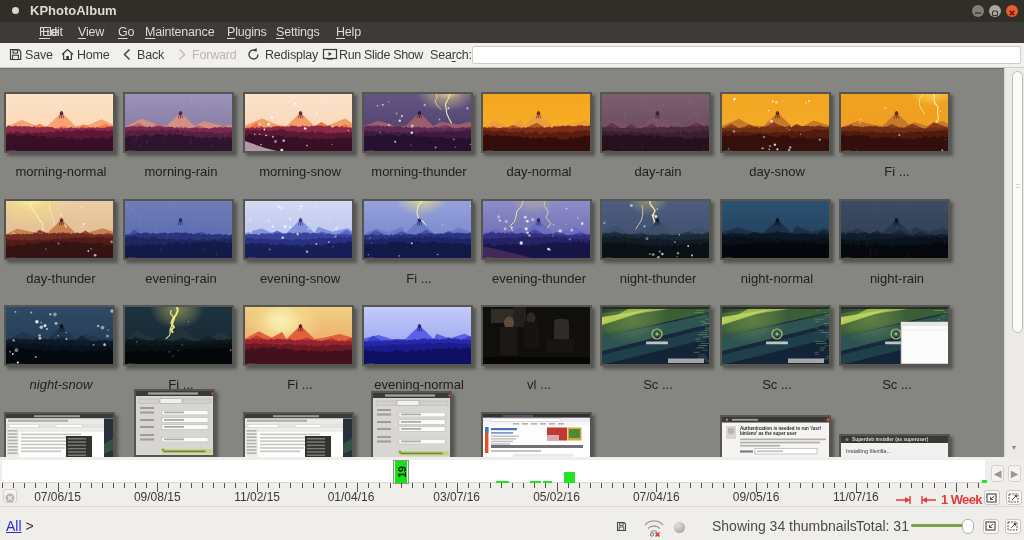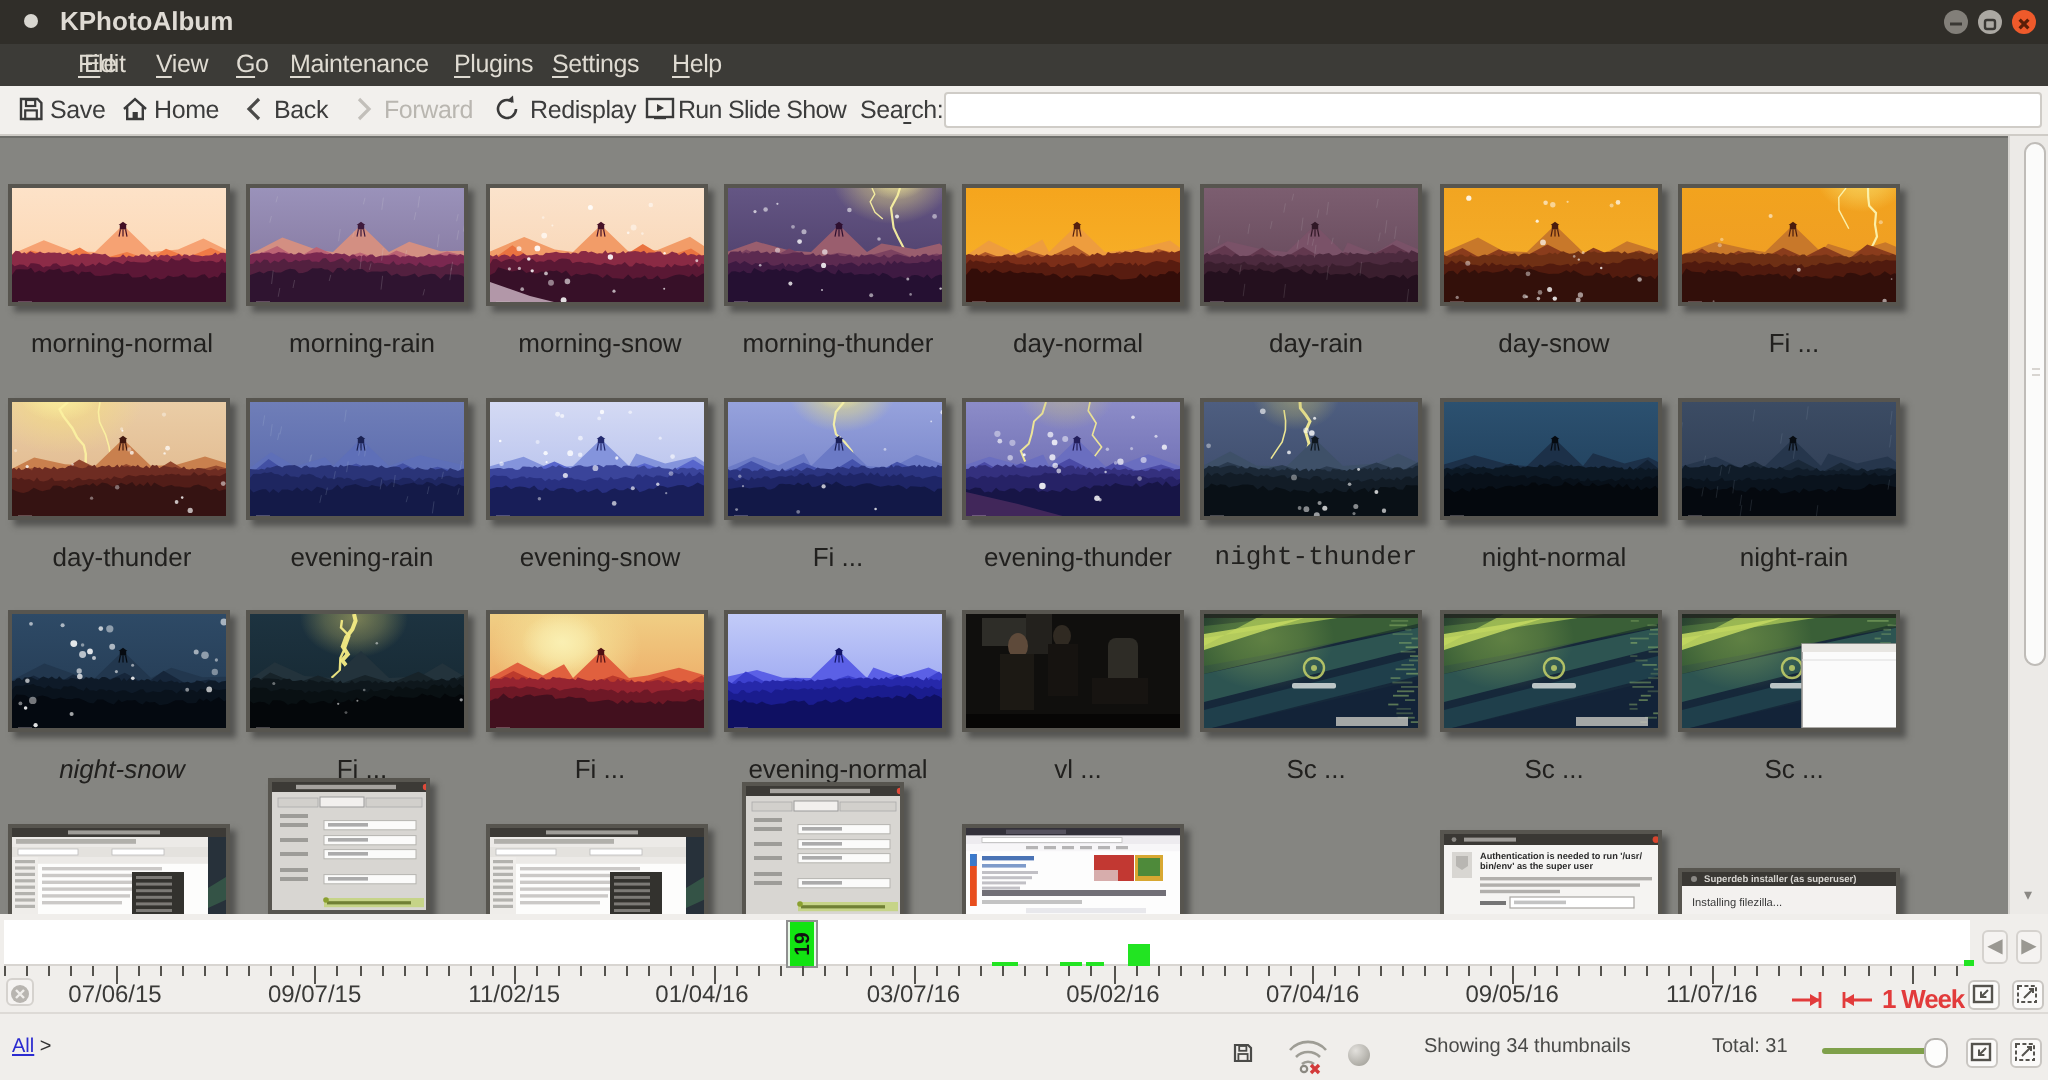--- a/index.html
+++ b/index.html
@@ -17,21 +17,21 @@
 .lbl { position:absolute; text-align:center; font-size:13px; color:#21201E; }
 .sbar { position:absolute; left:1004px; top:68px; width:20px; height:389px; background:#ECEAE7; border-left:1px solid #D8D5D1; }
 .sthumb { position:absolute; left:7px; top:3px; width:11px; height:262px; background:#FBFBFA; border:1px solid #BFBCB8; border-radius:6px; }
 .tl { position:absolute; left:0; top:457px; width:1024px; height:49px; background:#F0EEEB; }
 .tlbar { position:absolute; left:2px; top:3px; width:983px; height:23px; background:#FFFFFF; border-bottom:1px solid #D8D5D1; }
 .tick { position:absolute; top:26px; width:1px; background:#55534E; }
 .gbar { position:absolute; background:#22E422; bottom:23px; }
 .dlbl { position:absolute; top:33px; width:90px; text-align:center; font-size:12px; color:#3A3A38; }
 .marker { position:absolute; left:392.5px; top:2.5px; width:16px; height:24px; background:#12E412; border:1px solid #909090; box-shadow:inset 1px 0 0 #e8f8e8, inset -1px 0 0 #e8f8e8; }
 .marker div { position:absolute; left:1px; top:5px; width:13px; font-size:10.5px; font-weight:600; color:#111; transform:rotate(-90deg); transform-origin:center; text-align:center; }
-.statusbar { position:absolute; left:0; top:506px; width:1024px; height:35px; background:#F0EEEB; border-top:1px solid #DDDAD6; color:#4A4A48; font-size:10px; }
+.statusbar { position:absolute; left:0; top:506px; width:1024px; height:35px; background:#F0EEEB; border-top:1px solid #DDDAD6; color:#4A4A48; font-size:14px; }
 .navbtn { position:absolute; top:8px; width:13px; height:17px; background:#F5F3F1; border:1px solid #D5D2CE; border-radius:3px; color:#8A8884; font-size:10px; text-align:center; line-height:15px; }
 .sqbtn { position:absolute; width:16px; height:15px; background:#FBFAF9; border:1px solid #C9C6C2; border-radius:3px; }
 .red { color:#E23B3B; }
 </style></head><body>
 <div class="titlebar">
   <div class="dot"></div>
     <div class="t">KPhotoAlbum</div>
   <div class="wbtn" style="left:972px;background:#827F79;"><svg width="12" height="12">
         <line x1="3" y1="6" x2="9" y2="6" stroke="#3A3834" stroke-width="1.5"></line>
       </svg></div>
@@ -726,21 +726,21 @@
         <circle cx="51.2" cy="53.6" r="1.46" fill="#fff" opacity="0.51"></circle>
         <circle cx="51.0" cy="14.2" r="1.46" fill="#fff" opacity="0.51"></circle>
         <circle cx="29.4" cy="4.6" r="1.41" fill="#fff" opacity="0.61"></circle>
         <circle cx="60.4" cy="53.1" r="1.26" fill="#fff" opacity="0.74"></circle>
         <circle cx="42.5" cy="25.2" r="0.95" fill="#fff" opacity="0.76"></circle>
         <circle cx="53.9" cy="15.5" r="1.42" fill="#fff" opacity="0.80"></circle>
         <circle cx="86.2" cy="45.0" r="0.98" fill="#fff" opacity="0.77"></circle>
         <rect x="3" y="56.8" width="7" height="1.5" fill="#c9c0c4" opacity="0.85"></rect>
       </svg>
     </div>
-    <div class="lbl" style="left:601px;top:202px;width:114px;font-family:Liberation Mono, monospace;">night-thunder</div>
+    <div class="lbl" style="left:601px;top:202px;width:114px;">night-thunder</div>
     <div class="th" style="left:720px;top:130px;width:111px;height:61px;">
       <svg width="111" height="61" viewBox="0 0 111 61" preserveAspectRatio="none">
         <defs>
           <linearGradient id="nn" x1="0" y1="0" x2="0" y2="1">
             <stop offset="0" stop-color="#2C5170"></stop>
             <stop offset="1" stop-color="#1D3A55"></stop>
           </linearGradient>
         </defs>
         <rect width="111" height="61" fill="url(#nn)"></rect>
         <polygon points="0.0,31.3 15.3,26.6 32.2,31.2 41.5,32.0 55.5,18.5 69.5,32.0 74.5,25.6 90.3,30.8 102.3,27.6 111.0,32.1 111.0,61.0 0.0,61.0" fill="#1C3048"></polygon>
@@ -1409,21 +1409,21 @@
     <div class="tick" style="left:889.2px;height:5px;"></div>
     <div class="tick" style="left:900.2px;height:5px;"></div>
     <div class="tick" style="left:911.3px;height:5px;"></div>
     <div class="tick" style="left:922.4px;height:5px;"></div>
     <div class="tick" style="left:933.5px;height:5px;"></div>
     <div class="tick" style="left:944.6px;height:5px;"></div>
     <div class="tick" style="left:955.7px;height:9px;"></div>
     <div class="tick" style="left:966.8px;height:5px;"></div>
     <div class="tick" style="left:977.9px;height:5px;"></div>
   <div class="dlbl" style="left:12.5px;">07/06/15</div>
-    <div class="dlbl" style="left:112.3px;">09/07/15</div>
+    <div class="dlbl" style="left:112.3px;">09/08/15</div>
     <div class="dlbl" style="left:212.1px;">11/02/15</div>
     <div class="dlbl" style="left:306px;">01/04/16</div>
     <div class="dlbl" style="left:411.7px;">03/07/16</div>
     <div class="dlbl" style="left:511.5px;">05/02/16</div>
     <div class="dlbl" style="left:611.3px;">07/04/16</div>
     <div class="dlbl" style="left:711.1px;">09/05/16</div>
     <div class="dlbl" style="left:810.9px;">11/07/16</div>
   <div class="navbtn" style="left:991px;color:#9A9892;">◀</div>
   <div class="navbtn" style="left:1008px;color:#9A9892;">▶</div>
   <div style="position:absolute;left:3px;top:32px;width:14px;height:14px;background:#F5F3F1;border:1px solid #D5D2CE;border-radius:3px;">

